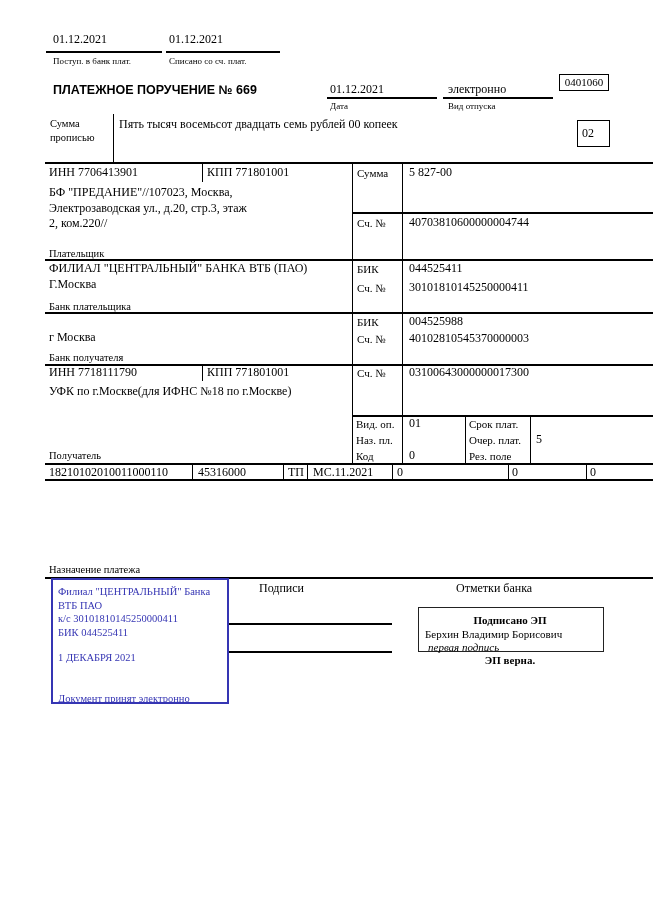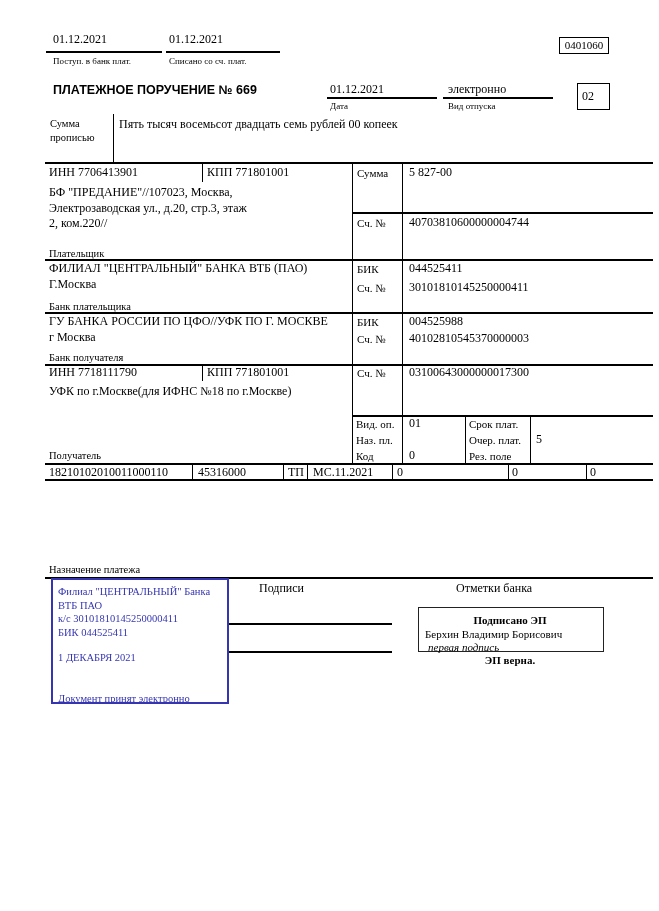--- a/index.html
+++ b/index.html
@@ -10,21 +10,21 @@
   }
   .t{position:absolute;white-space:nowrap;font-size:12px;line-height:13px;}
   .sm{font-size:9px;line-height:10px;}
   .lbl{font-size:10.5px;line-height:11px;}
   .cell{font-size:11px;line-height:12px;}
   .title{font-family:"Liberation Sans","DejaVu Sans",sans-serif;font-weight:bold;font-size:12.5px;}
   .multi{white-space:normal;line-height:15.5px;width:300px;}
   .hl{position:absolute;height:1.5px;background:#000;}
   .hl1{height:1px;}
   .vl{position:absolute;width:1px;background:#000;}
-  .box{position:absolute;border:1.5px solid #000;box-sizing:border-box;}
+  .box{position:absolute;border:1.5px solid #000;box-sizing:border-box;margin-top:37px;}
   .stamp{color:var(--stamp-blue,#3535b3);}
   #stampbox{position:absolute;left:51px;top:578px;width:178px;height:126px;border:2px solid var(--stamp-blue,#3535b3);box-sizing:border-box;background:#fff;}
   #esignbox{position:absolute;left:418px;top:607px;width:186px;height:45px;border:1.5px solid #222;box-sizing:border-box;}
   .ctr{text-align:center;}
   .b{font-weight:bold;}
   .i{font-style:italic;}
   i{display:block;}
 </style>
 </head>
 <body>
@@ -103,21 +103,20 @@
   <div class="t lbl" style="left:49px;top:248px">Плательщик</div>
 
   <div class="t" style="left:49px;top:262px">ФИЛИАЛ "ЦЕНТРАЛЬНЫЙ" БАНКА ВТБ (ПАО)</div>
   <div class="t" style="left:49px;top:278px">Г.Москва</div>
   <div class="t cell" style="left:357px;top:263px">БИК</div>
   <div class="t" style="left:409px;top:262px">044525411</div>
   <div class="t cell" style="left:357px;top:282px">Сч. №</div>
   <div class="t" style="left:409px;top:281px">30101810145250000411</div>
   <div class="t lbl" style="left:49px;top:301px">Банк плательщика</div>
 
-  <div class="t" style="left:49px;top:315px">ГУ БАНКА РОССИИ ПО ЦФО//УФК ПО Г. МОСКВЕ</div>
   <div class="t" style="left:49px;top:331px">г Москва</div>
   <div class="t cell" style="left:357px;top:316px">БИК</div>
   <div class="t" style="left:409px;top:315px">004525988</div>
   <div class="t cell" style="left:357px;top:333px">Сч. №</div>
   <div class="t" style="left:409px;top:332px">40102810545370000003</div>
   <div class="t lbl" style="left:49px;top:352px">Банк получателя</div>
 
   <div class="t" style="left:49px;top:366px">ИНН 7718111790</div>
   <div class="t" style="left:207px;top:366px">КПП 771801001</div>
   <div class="t cell" style="left:357px;top:367px">Сч. №</div>

